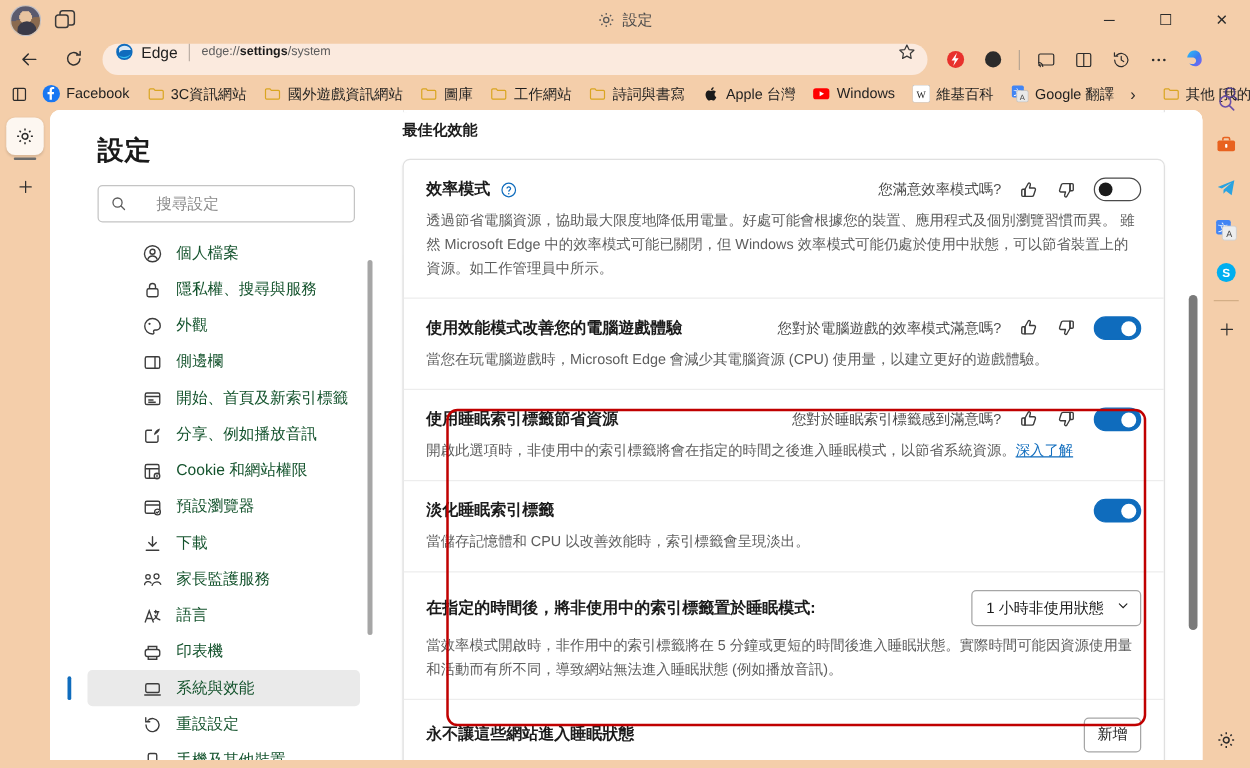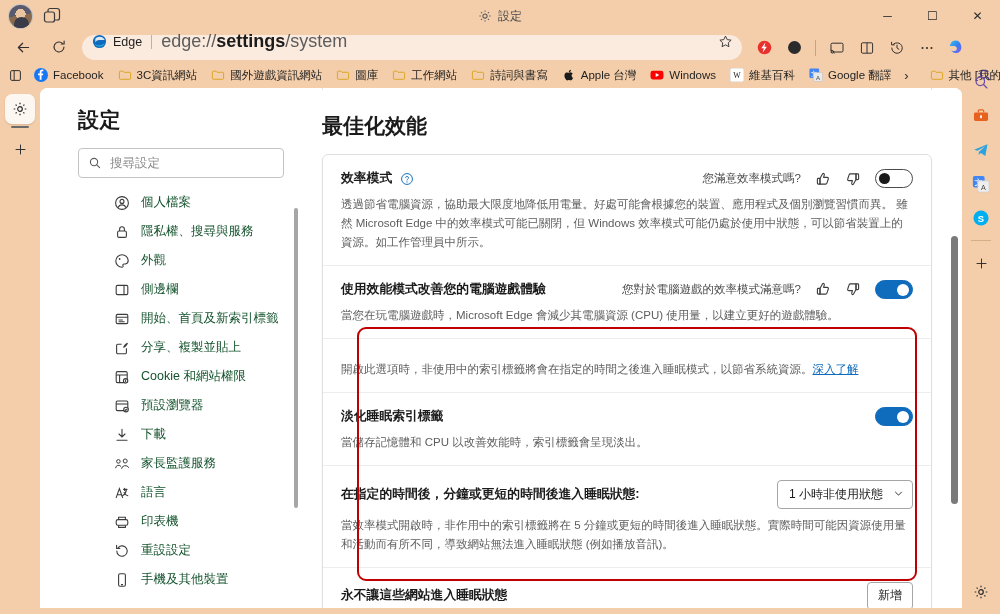--- a/index.html
+++ b/index.html
@@ -69,21 +69,21 @@
     display: flex; align-items: center; padding: 0 4px 12px 10px;
   }
   .edge-logo { width: 15px; height: 15px; flex: none; }
   .omni-brand {
     font-size: 12.5px; color: #1f1f1f; margin-left: 6px; white-space: nowrap;
   }
   .omni-sep {
     width: 1px; height: 14px; background: #bdb0a6; margin: 0 9px;
   }
   .omni-url {
-    font-size: 18px; color: #5c5c5c; white-space: nowrap; flex: 1;
+    font-size: 10px; color: #5c5c5c; white-space: nowrap; flex: 1;
   }
   .omni-url b { color: #1b1b1b; font-weight: 600; }
   .star { width: 26px; height: 22px; display:flex; align-items:center; justify-content:center; }
 
   .toolicons {
     position: absolute; left: 750px; top: 3px; height: 25px;
     display: flex; align-items: center; gap: 2px;
   }
   .ticon {
     width: 28px; height: 25px; display: flex; align-items: center;
@@ -164,21 +164,21 @@
     letter-spacing: .5px;
   }
   .search-box {
     margin: 0 20px 0 38px; height: 30px; border: 1px solid #c4c4c4;
     border-radius: 4px; display: flex; align-items: center; padding: 0 9px;
     background: #fff;
   }
   .search-box .si { width: 14px; height: 14px; flex: none; color: #5a5a5a; }
   .search-box input {
     border: none; outline: none; font-size: 12.5px; color: #202020;
-    margin-left: 8px; width: 100%; background: transparent;
+    margin-left: 23px; width: 100%; background: transparent;
     font-family: "Liberation Sans", sans-serif;
   }
   .search-box input::placeholder { color: #8a8a8a; }
 
   .side-list { margin-top: 10px; }
   .side-item {
     height: 29px; display: flex; align-items: center; gap: 11px;
     padding-left: 44px; font-size: 12.5px; color: #14532d;
     position: relative; border-radius: 4px; margin: 0 16px 0 30px;
   }
@@ -199,21 +199,21 @@
     overflow: hidden;
   }
   .main-inner { position: absolute; left: 18px; right: 30px; top: -28px; }
 
   .card-top-partial {
     height: 30px; background: #fff; border: 1px solid #e3e3e3;
     border-bottom: none; border-radius: 6px 6px 0 0;
   }
 
   .section-h {
-    font-size: 21px; font-weight: 600; color: #1b1b1b; margin: 22px 0 14px 0;
+    font-size: 12px; font-weight: 600; color: #1b1b1b; margin: 6px 0 14px 0;
   }
 
   .card {
     background: #fff; border: 1px solid #e0e0e0; border-radius: 6px;
     box-shadow: 0 1px 2px rgba(0,0,0,.05);
   }
   .row {
     padding: 14px 18px 13px 18px; border-bottom: 1px solid #ededed;
     position: relative;
   }
@@ -595,21 +595,21 @@
                 <rect x="2.2" y="3.4" width="11.6" height="9.2" rx="1.3"></rect>
                 <path d="M2.2 6.2h11.6M4.6 9h4.2M4.6 10.8h6"></path>
               </svg>
             <span>開始、首頁及新索引標籤</span>
           </div>
           <div class="side-item">
             <svg class="ic" viewBox="0 0 16 16" fill="none" stroke="#3c3c3c" stroke-width="1.1">
                 <path d="M12.4 8.2v4.4a1.2 1.2 0 0 1-1.2 1.2H3.8a1.2 1.2 0 0 1-1.2-1.2V5.4a1.2 1.2 0 0 1 1.2-1.2h3.8"></path>
                 <path d="M9.4 6.6C10.6 4 12.6 3 14 2.8c-.5 1.2-.2 2.8-4.6 5.4z" fill="#3c3c3c" stroke="none"></path>
               </svg>
-            <span>分享、複製並貼上</span>
+            <span>分享、例如播放音訊</span>
           </div>
           <div class="side-item">
             <svg class="ic" viewBox="0 0 16 16" fill="none" stroke="#3c3c3c" stroke-width="1.1">
                 <rect x="2.2" y="2.6" width="11" height="11" rx="1.3"></rect>
                 <path d="M2.2 6h11M5.6 6v7.6"></path>
                 <circle cx="11.6" cy="11.8" r="2.2" fill="#fff"></circle>
                 <path d="M11.6 10.6v2.4"></path>
               </svg>
             <span>Cookie 和網站權限</span>
           </div>
@@ -642,20 +642,27 @@
                 <path d="M10 7.4c.8 2 2.4 3 3.8 3.4"></path>
               </svg>
             <span>語言</span>
           </div>
           <div class="side-item">
             <svg class="ic" viewBox="0 0 16 16" fill="none" stroke="#3c3c3c" stroke-width="1.1">
                 <rect x="2.2" y="5.6" width="11.6" height="5.6" rx="1.8"></rect>
                 <path d="M4.6 5.6V3.2h6.8v2.4M4.6 11.2v2.2h6.8v-2.2"></path>
               </svg>
             <span>印表機</span>
+          </div>
+          <div class="side-item active">
+            <svg class="ic" viewBox="0 0 16 16" fill="none" stroke="#3c3c3c" stroke-width="1.1">
+                <rect x="2.6" y="4" width="10.8" height="7" rx="1.2"></rect>
+                <path d="M1.4 13h13.2"></path>
+              </svg>
+            <span>系統與效能</span>
           </div>
           <div class="side-item">
             <svg class="ic" viewBox="0 0 16 16" fill="none" stroke="#3c3c3c" stroke-width="1.1" stroke-linecap="round">
                 <path d="M2.8 8a5.2 5.2 0 1 0 1.6-3.7"></path>
                 <path d="M2.6 2.2v3.2h3.2"></path>
               </svg>
             <span>重設設定</span>
           </div>
           <div class="side-item">
             <svg class="ic" viewBox="0 0 16 16" fill="none" stroke="#3c3c3c" stroke-width="1.1">
@@ -720,38 +727,55 @@
                   </svg>
                   <div class="toggle on">
                       <span class="knob"></span>
                     </div>
                 </div>
               </div>
               <div class="row-desc">當您在玩電腦遊戲時，Microsoft Edge 會減少其電腦資源 (CPU) 使用量，以建立更好的遊戲體驗。</div>
             </div>
 
             <div class="row">
+              <div class="row-head">
+                <span class="row-title">使用睡眠索引標籤節省資源</span>
+                <div class="row-right">
+                  <span class="fb-label">您對於睡眠索引標籤感到滿意嗎?</span>
+                  <svg class="thumb" viewBox="0 0 16 16" fill="none" stroke="#3b3b3b" stroke-width="1.1" stroke-linejoin="round">
+                    <path d="M5 7.4l2.6-4.6c.8-1 2 .1 1.7 1L8.6 6.4h3.6c.9 0 1.4.8 1.1 1.6l-1.4 4.2c-.2.6-.7.9-1.3.9H5z"></path>
+                      <path d="M5 7.4v5.7H3.3a.9.9 0 0 1-.9-.9V8.3c0-.5.4-.9.9-.9z"></path>
+                  </svg>
+                  <svg class="thumb" viewBox="0 0 16 16" fill="none" stroke="#3b3b3b" stroke-width="1.1" stroke-linejoin="round">
+                    <path d="M11 8.6L8.4 13.2c-.8 1-2-.1-1.7-1l.7-2.6H3.8c-.9 0-1.4-.8-1.1-1.6l1.4-4.2c.2-.6.7-.9 1.3-.9H11z"></path>
+                      <path d="M11 8.6V2.9h1.7c.5 0 .9.4.9.9v3.9c0 .5-.4.9-.9.9z"></path>
+                  </svg>
+                  <div class="toggle on">
+                      <span class="knob"></span>
+                    </div>
+                </div>
+              </div>
               <div class="row-desc"><span>開啟此選項時，非使用中的索引標籤將會在指定的時間之後進入睡眠模式，以節省系統資源。</span><a href="#">深入了解</a></div>
             </div>
 
             <div class="row">
               <div class="row-head">
                 <span class="row-title">淡化睡眠索引標籤</span>
                 <div class="row-right">
                   <div class="toggle on">
                       <span class="knob"></span>
                     </div>
                 </div>
               </div>
               <div class="row-desc">當儲存記憶體和 CPU 以改善效能時，索引標籤會呈現淡出。</div>
             </div>
 
             <div class="row">
               <div class="row-head">
-                <span class="row-title">在指定的時間後，分鐘或更短的時間後進入睡眠狀態:</span>
+                <span class="row-title">在指定的時間後，將非使用中的索引標籤置於睡眠模式:</span>
                 <div class="row-right">
                   <div class="select">
                     <span>1 小時非使用狀態</span>
                     <span class="chev">
                       <svg width="11" height="11" viewBox="0 0 16 16" fill="none" stroke="#1b1b1b" stroke-width="1.3" stroke-linecap="round">
                           <path d="M3.6 6l4.4 4.4L12.4 6"></path>
                         </svg>
                     </span>
                   </div>
                 </div>

